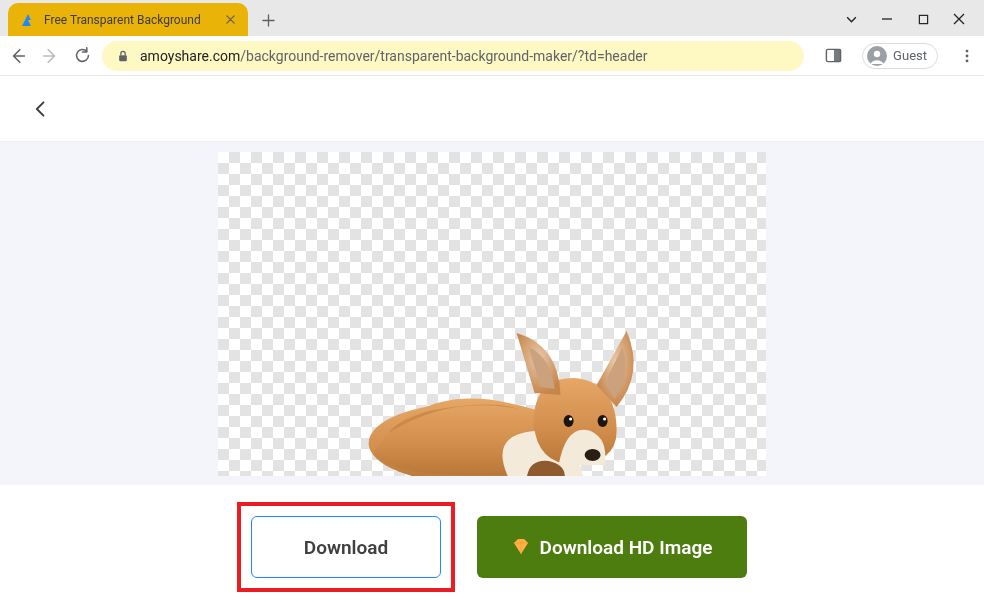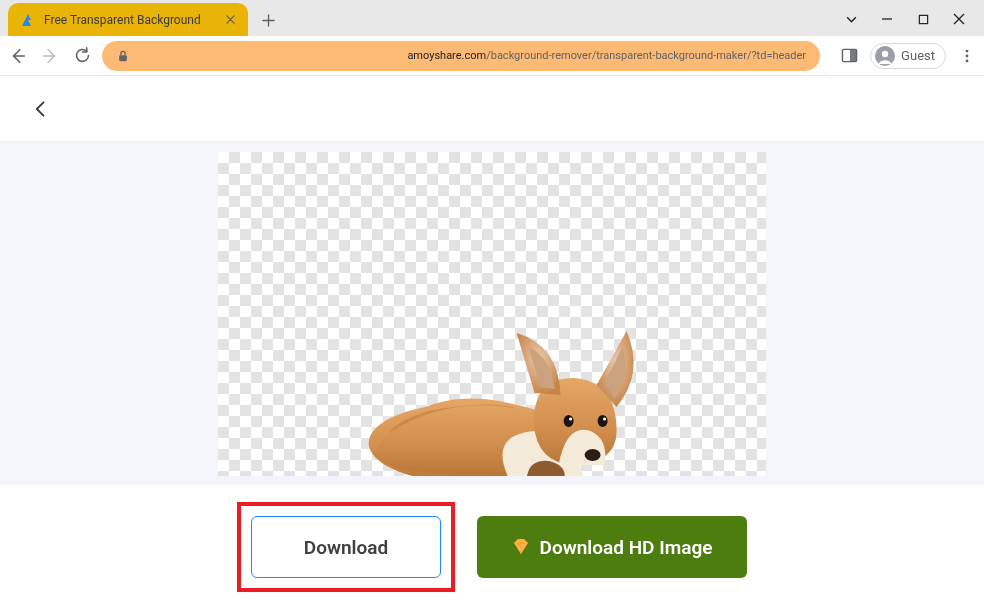--- a/index.html
+++ b/index.html
@@ -83,35 +83,34 @@
       padding: 0 8px;
       gap: 10px;
     }
     .nav-btns { display: flex; align-items: center; gap: 12px; }
     .nav-btns .ico { width: 20px; height: 20px; display:inline-flex; align-items:center; justify-content:center; color: #5f6368; }
     .nav-btns .ico.disabled { color: #bdbdbd; }
 
     .addr {
       flex: 1;
       height: 30px;
-      background: #fdba74;
+      background: #fef9c3;
       border-radius: 15px;
       display: flex;
       align-items: center;
       padding: 0 14px;
       gap: 10px;
       color: #3c3c3c;
-      font-size: 11px;
-      justify-content: space-between;
+      font-size: 14px;
     }
     .addr .lock { color: #5f6368; width: 14px; height: 14px; display:inline-flex; align-items:center; justify-content:center;}
     .addr .url .host { color: #202124; }
     .addr .url .path { color: #5f6368; }
 
-    .right-tools { display: flex; align-items: center; gap: 12px; padding-left: 10px; }
+    .right-tools { display: flex; align-items: center; gap: 20px; padding-left: 10px; }
     .panel-icon { width: 18px; height: 18px; display:inline-flex; align-items:center; justify-content:center; color:#5f6368; }
     .guest-chip {
       display: flex;
       align-items: center;
       gap: 6px;
       border: 1px solid #dadce0;
       border-radius: 14px;
       padding: 2px 10px 2px 4px;
       font-size: 13px;
       color: #5f6368;

